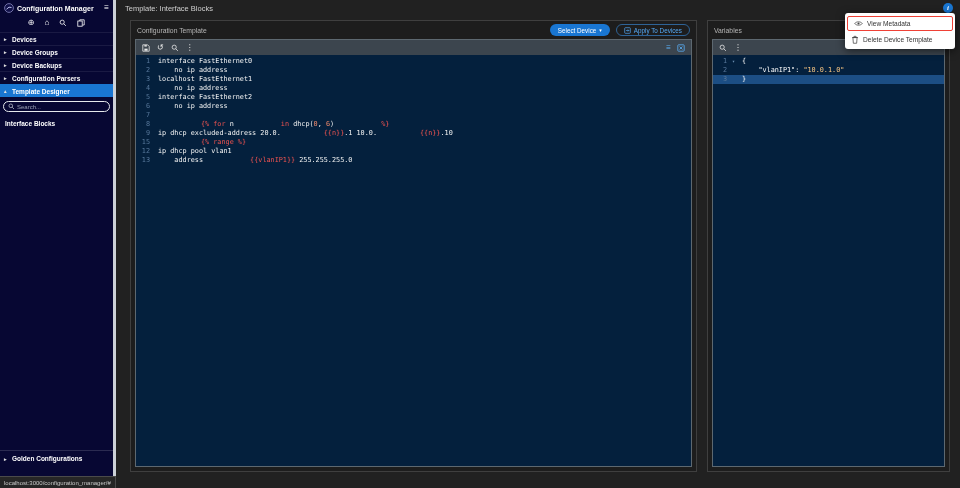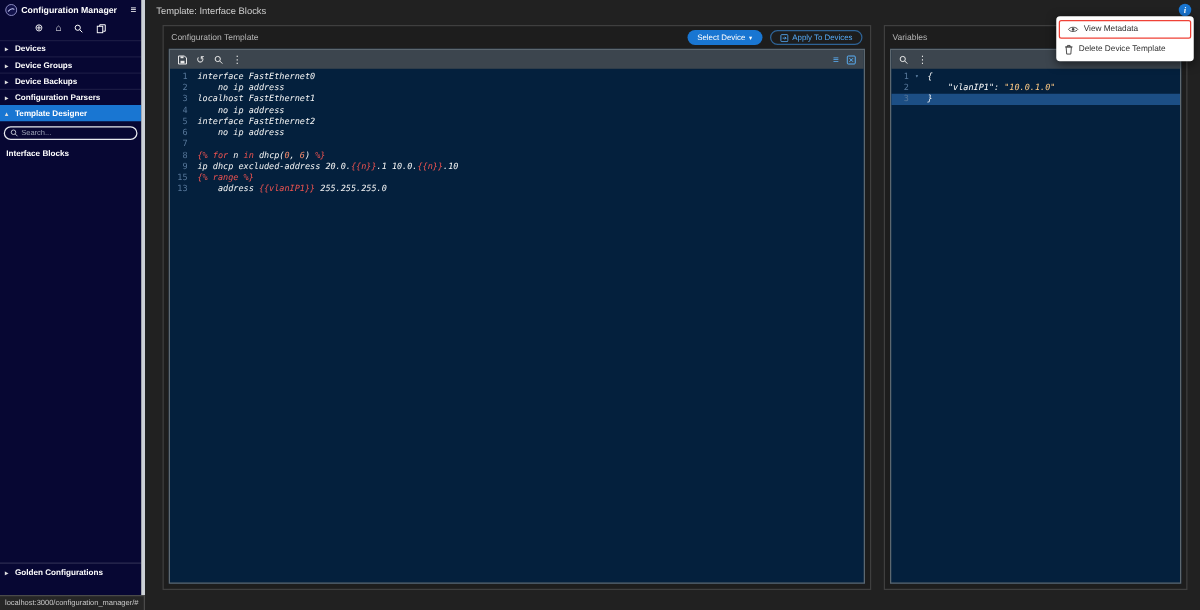--- a/index.html
+++ b/index.html
@@ -71,23 +71,23 @@
   .tb-icon { font-size:8px; line-height:8px; display:flex; align-items:center; cursor:pointer; }
   .tb-right { margin-left:auto; display:flex; gap:6px; align-items:center; }
   .tb-blue { color:#5ab0f7; }
   .code { flex:1; overflow:hidden; font-family:"DejaVu Sans Mono",monospace;
           font-size:6.8px; line-height:9px; padding-top:2px; }
   .code-line { display:flex; height:9px; align-items:center; }
   .code-line.active { background:#1c4e84; }
   .gutter { width:17px; flex:none; text-align:right; padding-right:3px; color:#57779a; }
   .fold-col { width:7px; flex:none; color:#6a8db0; font-size:5px; text-align:center;
               cursor:pointer; }
-  .line-text { white-space:pre; color:#f5f5f5; padding-left:5px;font-style:italic; }
+  .line-text { white-space:pre; color:#f5f5f5; padding-left:5px; }
   .c-plain { color:#f5f5f5; }
-  .c-tag { color:#ef5350; }
+  .c-tag { color:#ef5350;margin-left:43px; }
   .c-num { color:#f78c6c; }
   .c-key { color:#ffffff; }
   .c-str { color:#fec984; }
   .c-brace { color:#f5f5f5; }
   .cursor { display:inline-block; width:1px; height:7px; background:#fff;
             vertical-align:middle; }
 
   
   .context-menu { position:absolute; top:13px; right:5px; width:110px; background:#fff;
                   border-radius:3px; box-shadow:0 2px 8px rgba(0,0,0,0.55);
@@ -262,20 +262,24 @@
             </div>
             <div class="code-line">
               <span class="gutter">9</span>
               <span class="line-text"><span class="c-plain">ip dhcp excluded-address 20.0.</span><span class="c-tag">{{n}}</span><span class="c-plain">.1 10.0.</span><span class="c-tag">{{n}}</span><span class="c-plain">.10</span></span>
             </div>
             <div class="code-line">
               <span class="gutter">15</span>
               <span class="line-text"><span class="c-tag">{% range %}</span></span>
             </div>
             <div class="code-line">
+              <span class="gutter">12</span>
+              <span class="line-text"><span class="c-plain">ip dhcp pool vlan1</span></span>
+            </div>
+            <div class="code-line">
               <span class="gutter">13</span>
               <span class="line-text"><span class="c-plain">    address </span><span class="c-tag">{{vlanIP1}}</span><span class="c-plain"> 255.255.255.0</span></span>
             </div>
           </div>
       </div>
     </div>
 
     <div class="panel variables-panel">
       <div class="panel-header">
         <span class="panel-title">Variables</span>

